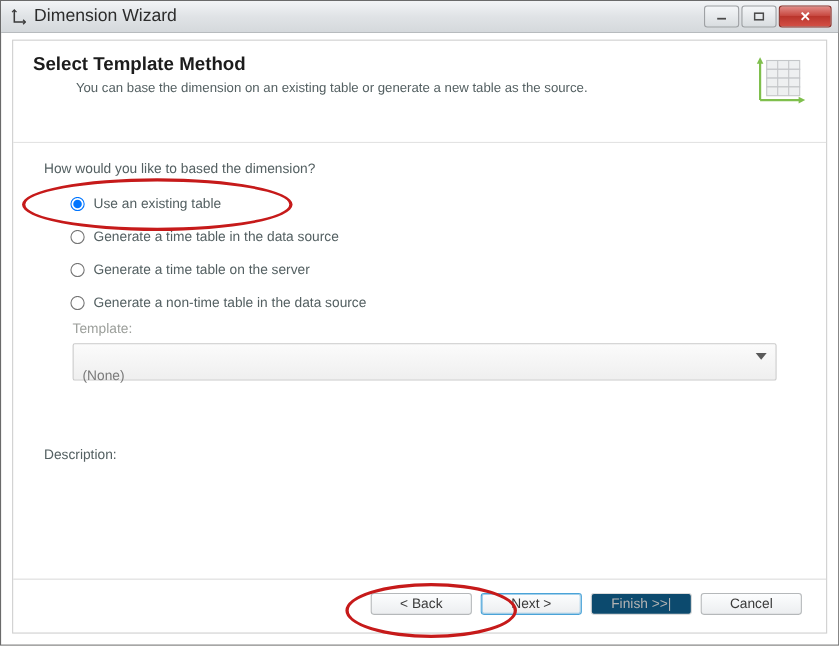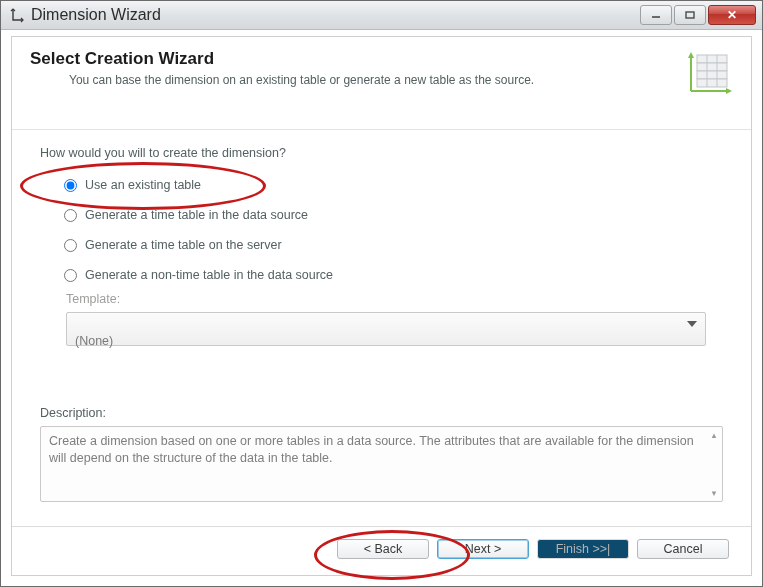--- a/index.html
+++ b/index.html
@@ -242,42 +242,42 @@
             <rect x="1" y="1" width="8" height="6" fill="none" stroke="#4a4a4a" stroke-width="1.4"></rect>
           </svg>
       </div>
       <div class="win-btn close">✕</div>
     </div>
   </div>
 
   <div class="inner">
 
     <div class="wizard-header">
-      <div class="hdr-title">Select Creation Wizard</div>
+      <div class="hdr-title">Select Template Method</div>
       <div class="hdr-sub">You can base the dimension on an existing table or generate a new table as the source.</div>
       <div class="hdr-image">
         <svg width="52" height="52" viewBox="0 0 52 52">
           <g stroke="#c3c6c8" stroke-width="1" fill="#eef0f1">
             <rect x="14" y="6" width="30" height="8"></rect>
             <rect x="14" y="14" width="30" height="8"></rect>
             <rect x="14" y="22" width="30" height="8"></rect>
             <rect x="14" y="30" width="30" height="8"></rect>
             <line x1="24" y1="6" x2="24" y2="38"></line>
             <line x1="34" y1="6" x2="34" y2="38"></line>
           </g>
           <polyline points="8,42 8,6" fill="none" stroke="#7fbf4d" stroke-width="2"></polyline>
           <polygon points="8,3 5,9 11,9" fill="#7fbf4d"></polygon>
           <polyline points="8,42 46,42" fill="none" stroke="#7fbf4d" stroke-width="2"></polyline>
           <polygon points="49,42 43,39 43,45" fill="#7fbf4d"></polygon>
         </svg>
       </div>
     </div>
 
     <div class="content">
-      <div class="question">How would you will to create the dimension?</div>
+      <div class="question">How would you like to based the dimension?</div>
 
       <div style="position:relative;">
 
         <label class="radio-row">
           <input type="radio" name="method" checked="" style="">
           <span>Use an existing table</span>
         </label>
 
         <label class="radio-row">
           <input type="radio" name="method" style="">
@@ -299,25 +299,20 @@
 
       <div class="template-block">
         <div class="template-label">Template:</div>
         <div class="template-select">
           <span>(None)</span>
           <span class="caret"></span>
         </div>
       </div>
 
       <div class="desc-label">Description:</div>
-      <div class="desc-box">
-        <span>Create a dimension based on one or more tables in a data source. The attributes that are available for the dimension will depend on the structure of the data in the table.</span>
-        <span class="scroll-up">▴</span>
-        <span class="scroll-down">▾</span>
-      </div>
     </div>
 
     <div class="button-bar">
       <button class="wbtn">&lt; Back</button>
       <button class="wbtn primary">Next &gt;</button>
       <button class="wbtn disabled">Finish &gt;&gt;|</button>
       <button class="wbtn">Cancel</button>
 
       <div class="anno-ellipse" style="left:302px; top:3px; width:150px; height:44px;"></div>
     </div>

